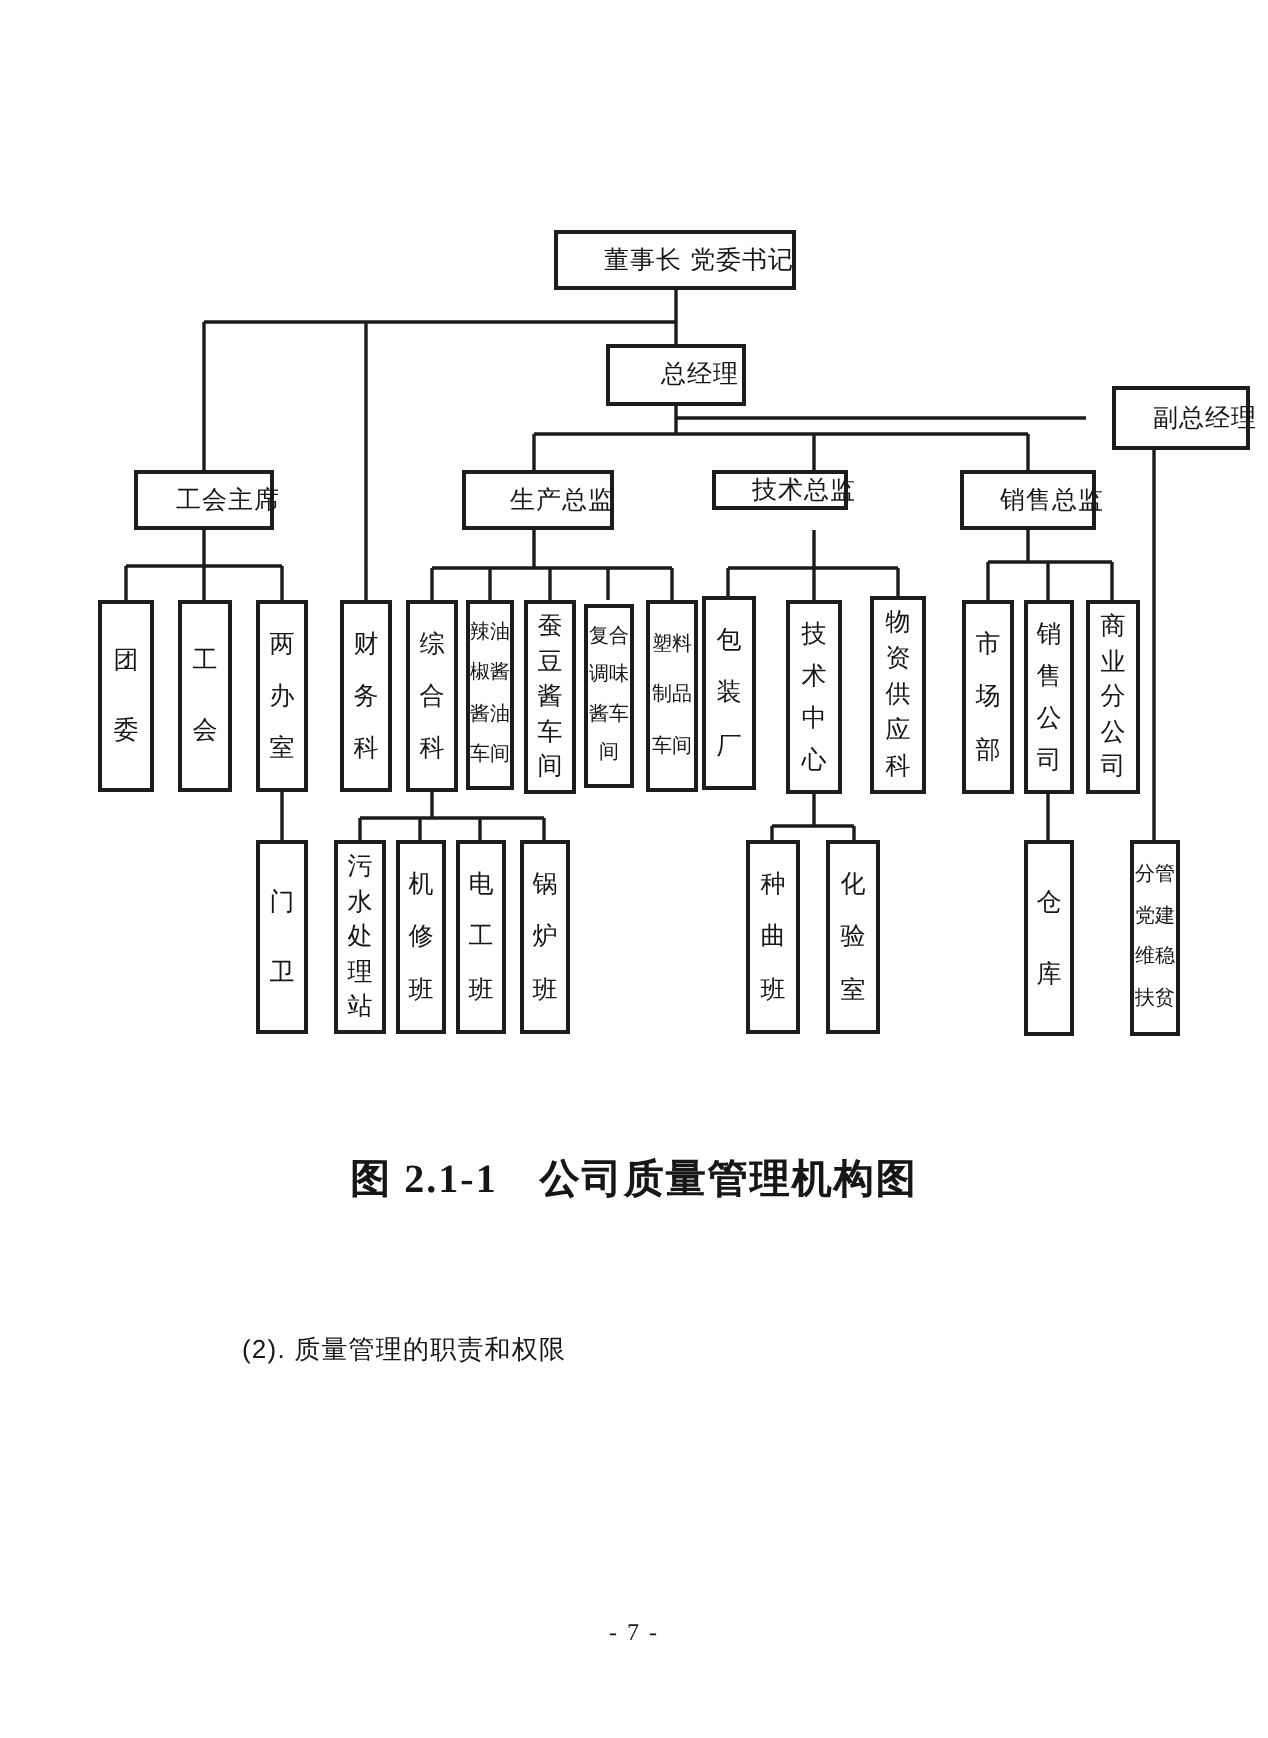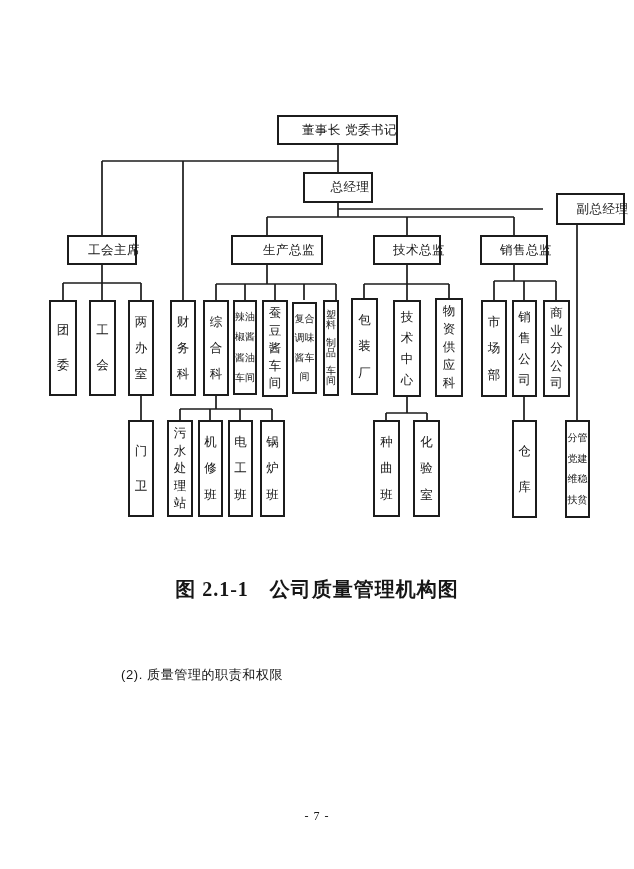--- a/index.html
+++ b/index.html
@@ -69,22 +69,22 @@
          M407 396 V413  M386 413 H427  M386 413 V420  M427 413 V420
          M524 396 V420
          M577 225 V420"></path>
   </svg>
 
   <div class="hbox" style="left:277px;top:115px;width:121px;height:30px">董事长 党委书记</div>
   <div class="hbox" style="left:303px;top:172px;width:70px;height:31px">总经理</div>
   <div class="hbox" style="left:556px;top:193px;width:69px;height:32px">副总经理</div>
 
   <div class="hbox" style="left:67px;top:235px;width:70px;height:30px">工会主席</div>
-  <div class="hbox" style="left:231px;top:235px;width:92px;height:30px">生产总监</div>
-  <div class="hbox" style="left:373px;top:235px;width:68px;height:30px">技术总监</div>
+  <div class="hbox" style="left:231px;top:235px;width:76px;height:30px">生产总监</div>
+  <div class="hbox" style="left:356px;top:235px;width:68px;height:20px">技术总监</div>
   <div class="hbox" style="left:480px;top:235px;width:68px;height:30px">销售总监</div>
 
   <div class="vbox vtext" style="left:49px;top:300px;width:28px;height:96px">
       <span>团</span>
       <span>委</span>
     </div>
   <div class="vbox vtext" style="left:89px;top:300px;width:27px;height:96px">
       <span>工</span>
       <span>会</span>
     </div>
@@ -115,21 +115,21 @@
       <span>酱</span>
       <span>车</span>
       <span>间</span>
     </div>
   <div class="vbox vtext2 small" style="left:292px;top:302px;width:25px;height:92px">
       <span>复合</span>
       <span>调味</span>
       <span>酱车</span>
       <span>间</span>
     </div>
-  <div class="vbox vtext2 small" style="left:323px;top:300px;width:16px;height:96px">
+  <div class="vbox vtext2 small" style="left:323px;top:300px;width:26px;height:96px">
       <span>塑料</span>
       <span>制品</span>
       <span>车间</span>
     </div>
   <div class="vbox vtext" style="left:351px;top:298px;width:27px;height:97px">
       <span>包</span>
       <span>装</span>
       <span>厂</span>
     </div>
   <div class="vbox vtext" style="left:393px;top:300px;width:28px;height:97px">

